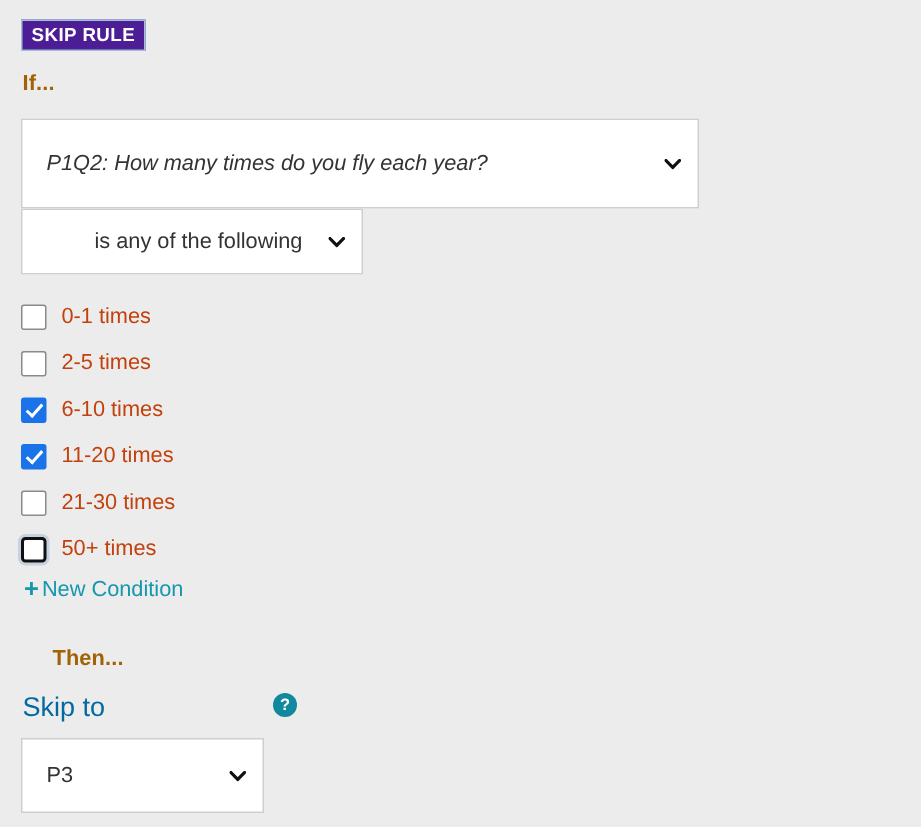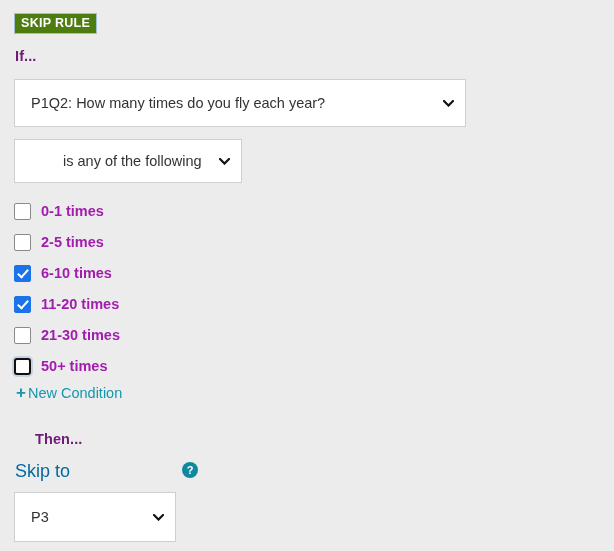--- a/index.html
+++ b/index.html
@@ -26,37 +26,37 @@
   }
 
   
   .badge-row {
     position: absolute;
     left: 14px;
     top: 13px;
   }
   .skip-badge {
     display: inline-block;
-    background: #4d7c0f;
+    background: #4c1d95;
     border: 1px solid #9fc0d8;
     color: #ffffff;
     font-size: 12.5px;
     font-weight: bold;
     letter-spacing: 0.3px;
     padding: 2px 6px 3px 6px;
     line-height: 14px;
     white-space: nowrap;
   }
 
   
   .section-heading {
     position: absolute;
     font-size: 14.5px;
     font-weight: bold;
-    color: #701a75;
+    color: #a16207;
     letter-spacing: 0.1px;
   }
   #if-heading  { left: 15px; top: 48px; }
   #then-heading{ left: 15px; top: 431px; margin-left: 20px; }
 
   
   .select-wrap {
     position: absolute;
     background: #ffffff;
     border: 1px solid #cfcfcf;
@@ -78,21 +78,21 @@
     width: 22px;
     text-align: center;
     font-size: 12px;
     color: #141414;
     line-height: 1;
     padding-right: 6px;
     font-weight: bold;
   }
   .chevron svg { display: block; margin: 0 auto; }
 
-  #question-select  { left: 14px; top: 79px;  width: 452px; height: 48px; }
+  #question-select  { left: 14px; top: 79px;  width: 452px; height: 60px; font-style: italic; }
   #operator-select  { left: 14px; top: 139px; width: 228px; height: 44px; padding-left: 32px; }
   #skipto-select    { left: 14px; top: 492px; width: 162px; height: 50px; }
 
   
   .choice-list {
     position: absolute;
     left: 14px;
     top: 196px;
     width: 300px;
   }
@@ -127,24 +127,23 @@
     border-width: 0 2px 2px 0;
     transform: rotate(42deg);
   }
   .cbox.focused {
     border: 2px solid #101010;
     border-radius: 3px;
     box-shadow: 0 0 0 2px rgba(170,190,215,0.55);
   }
   .choice-label {
     font-size: 14.5px;
-    color: #a21caf;
+    color: #c2410c;
     white-space: nowrap;
     line-height: 17px;
-    font-weight: bold;
   }
 
   
   .new-condition {
     position: absolute;
     left: 16px;
     top: 384px;
     display: flex;
     align-items: center;
     color: #1597ad;

